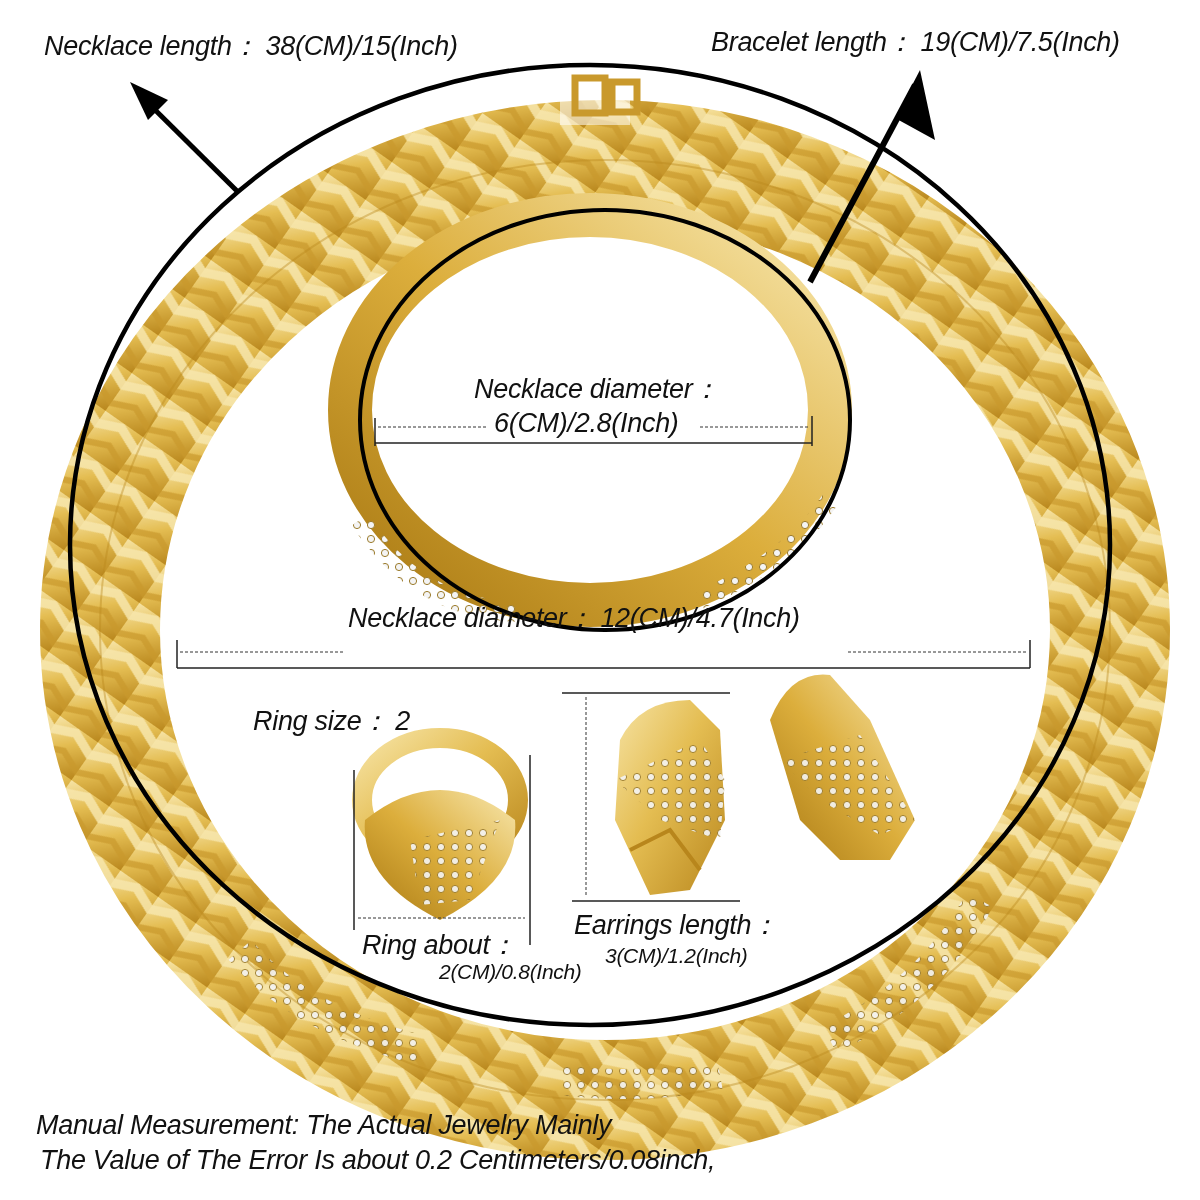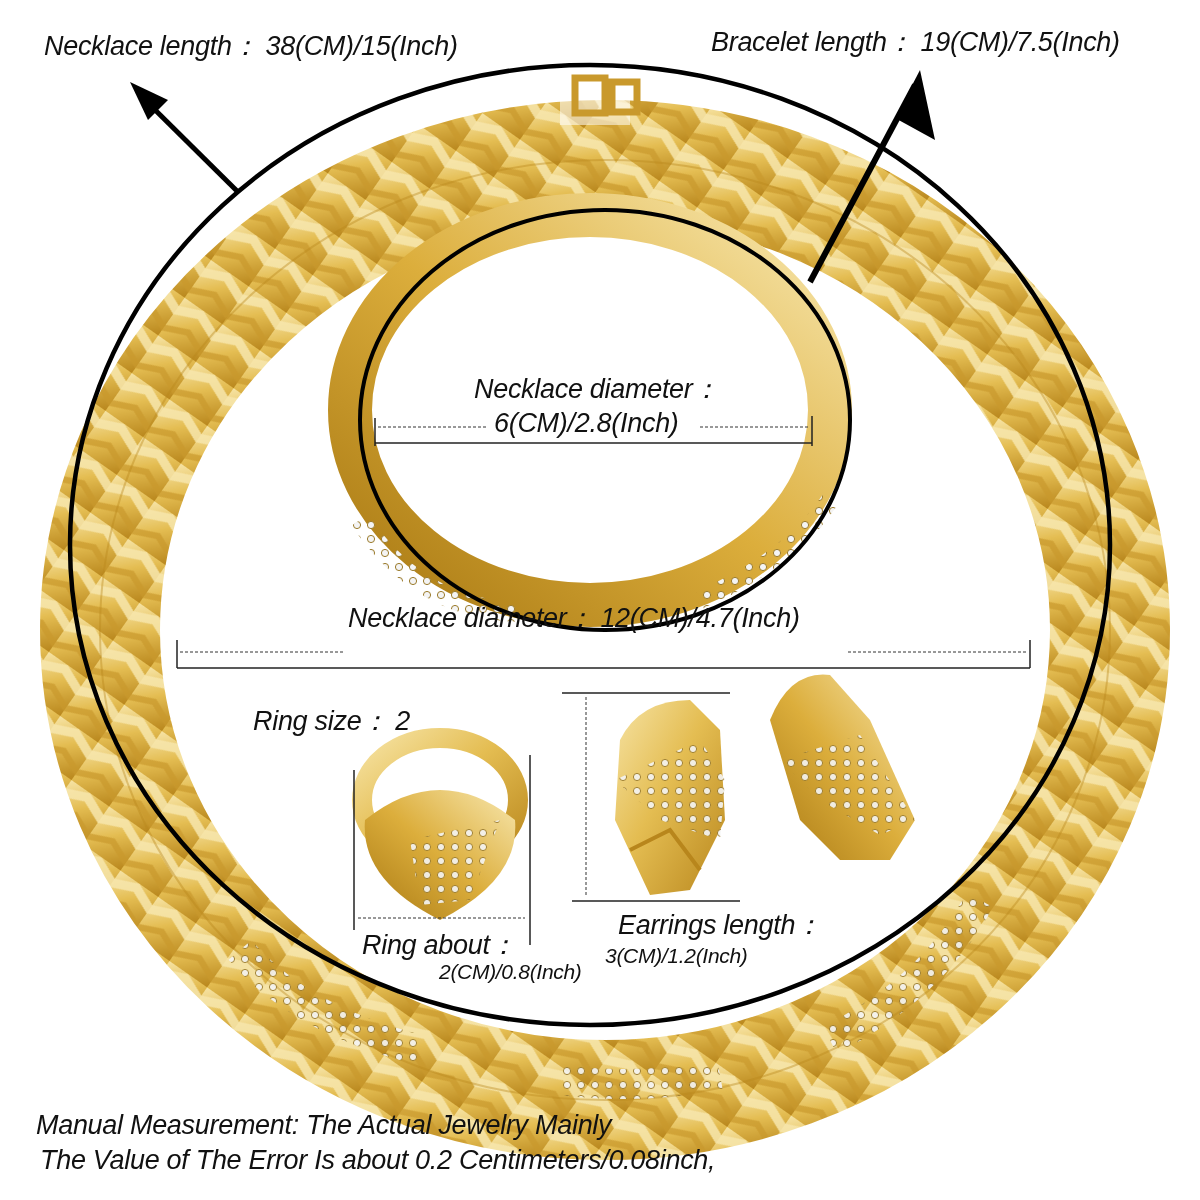--- a/index.html
+++ b/index.html
@@ -121,18 +121,18 @@
   <div class="label t-mid" style="left:474px; top:371px;">Necklace diameter：</div>
   <div class="label t-mid" style="left:494px; top:408px;">6(CM)/2.8(Inch)</div>
 
   <div class="label t-mid" style="left:348px; top:600px;">Necklace diameter：  12(CM)/4.7(Inch)</div>
 
   <div class="label t-mid" style="left:253px; top:703px;">Ring size：  2</div>
 
   <div class="label t-mid" style="left:362px; top:927px;">Ring about：</div>
   <div class="label t-small" style="left:414px; top:960px;margin-left:25px;">2(CM)/0.8(Inch)</div>
 
-  <div class="label t-mid" style="left:618px; top:907px;">Earrings length：</div>
+  <div class="label t-mid" style="left:574px; top:907px;">Earrings length：</div>
   <div class="label t-small" style="left:605px; top:944px;text-align:center;">3(CM)/1.2(Inch)</div>
 
   <div class="label t-bottom" style="left:36px; top:1110px;">Manual Measurement:  The Actual Jewelry Mainly</div>
   <div class="label t-bottom" style="left:40px; top:1145px;">The Value of The Error Is about 0.2 Centimeters/0.08inch,</div>
 </div>
 
 </body></html>

